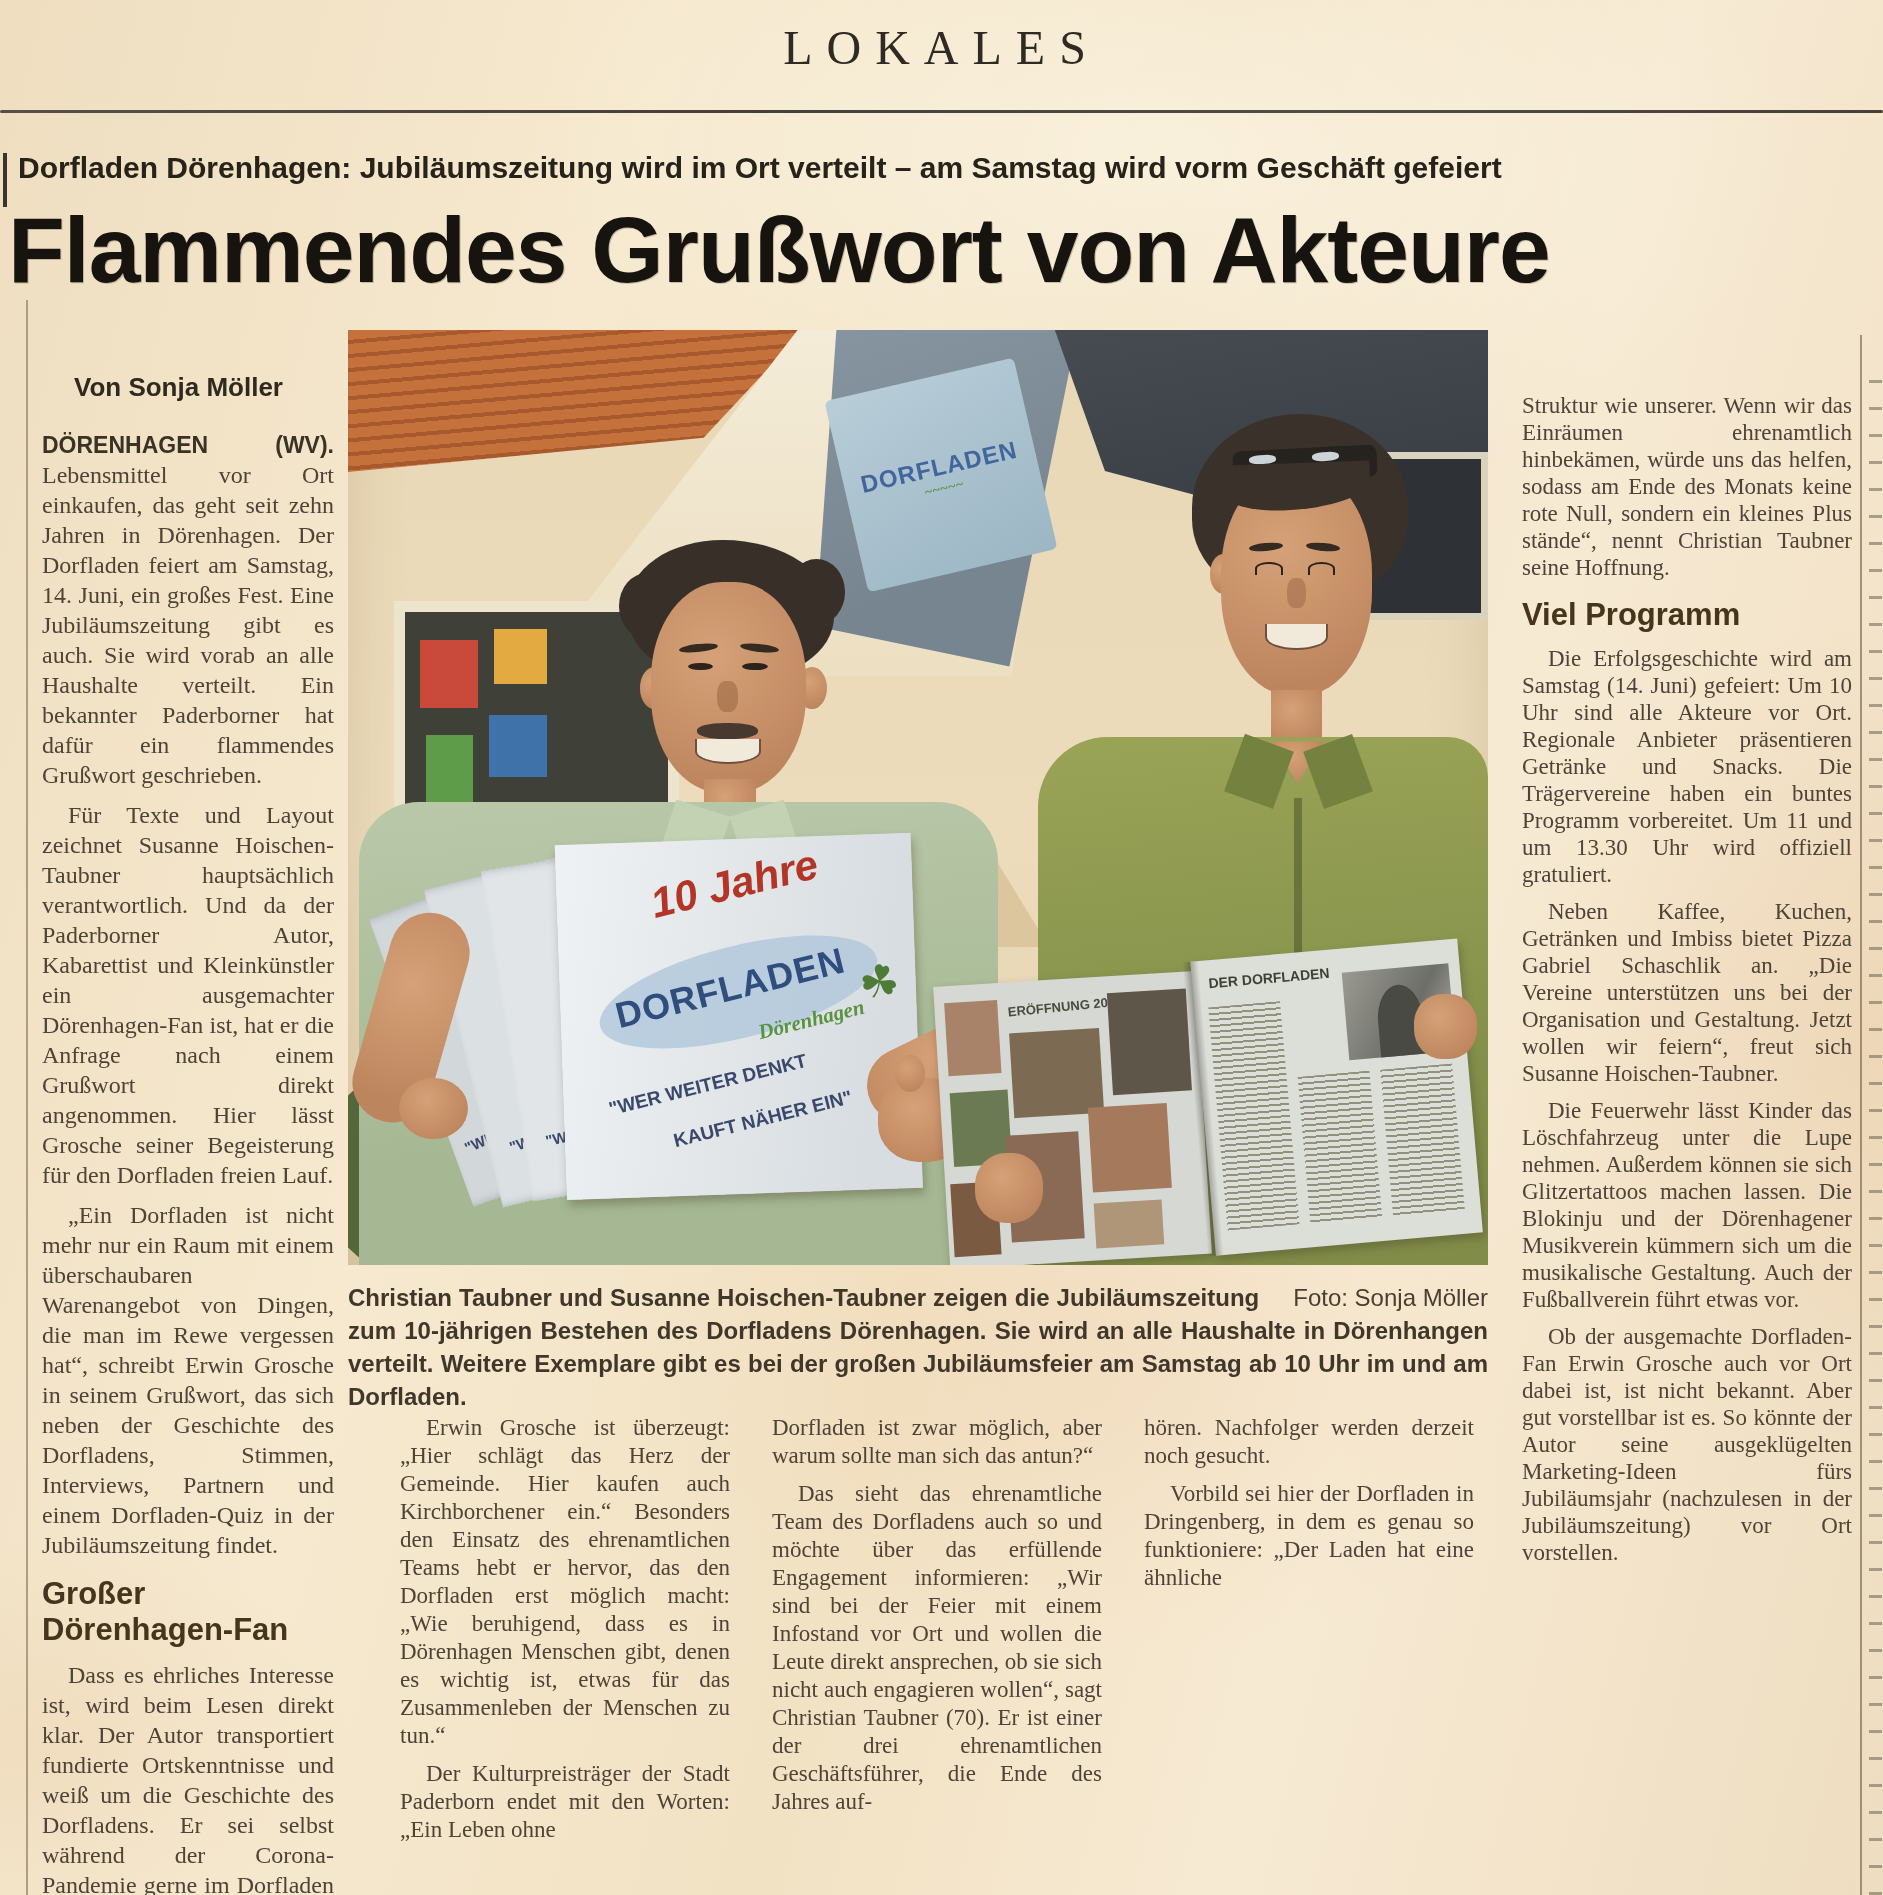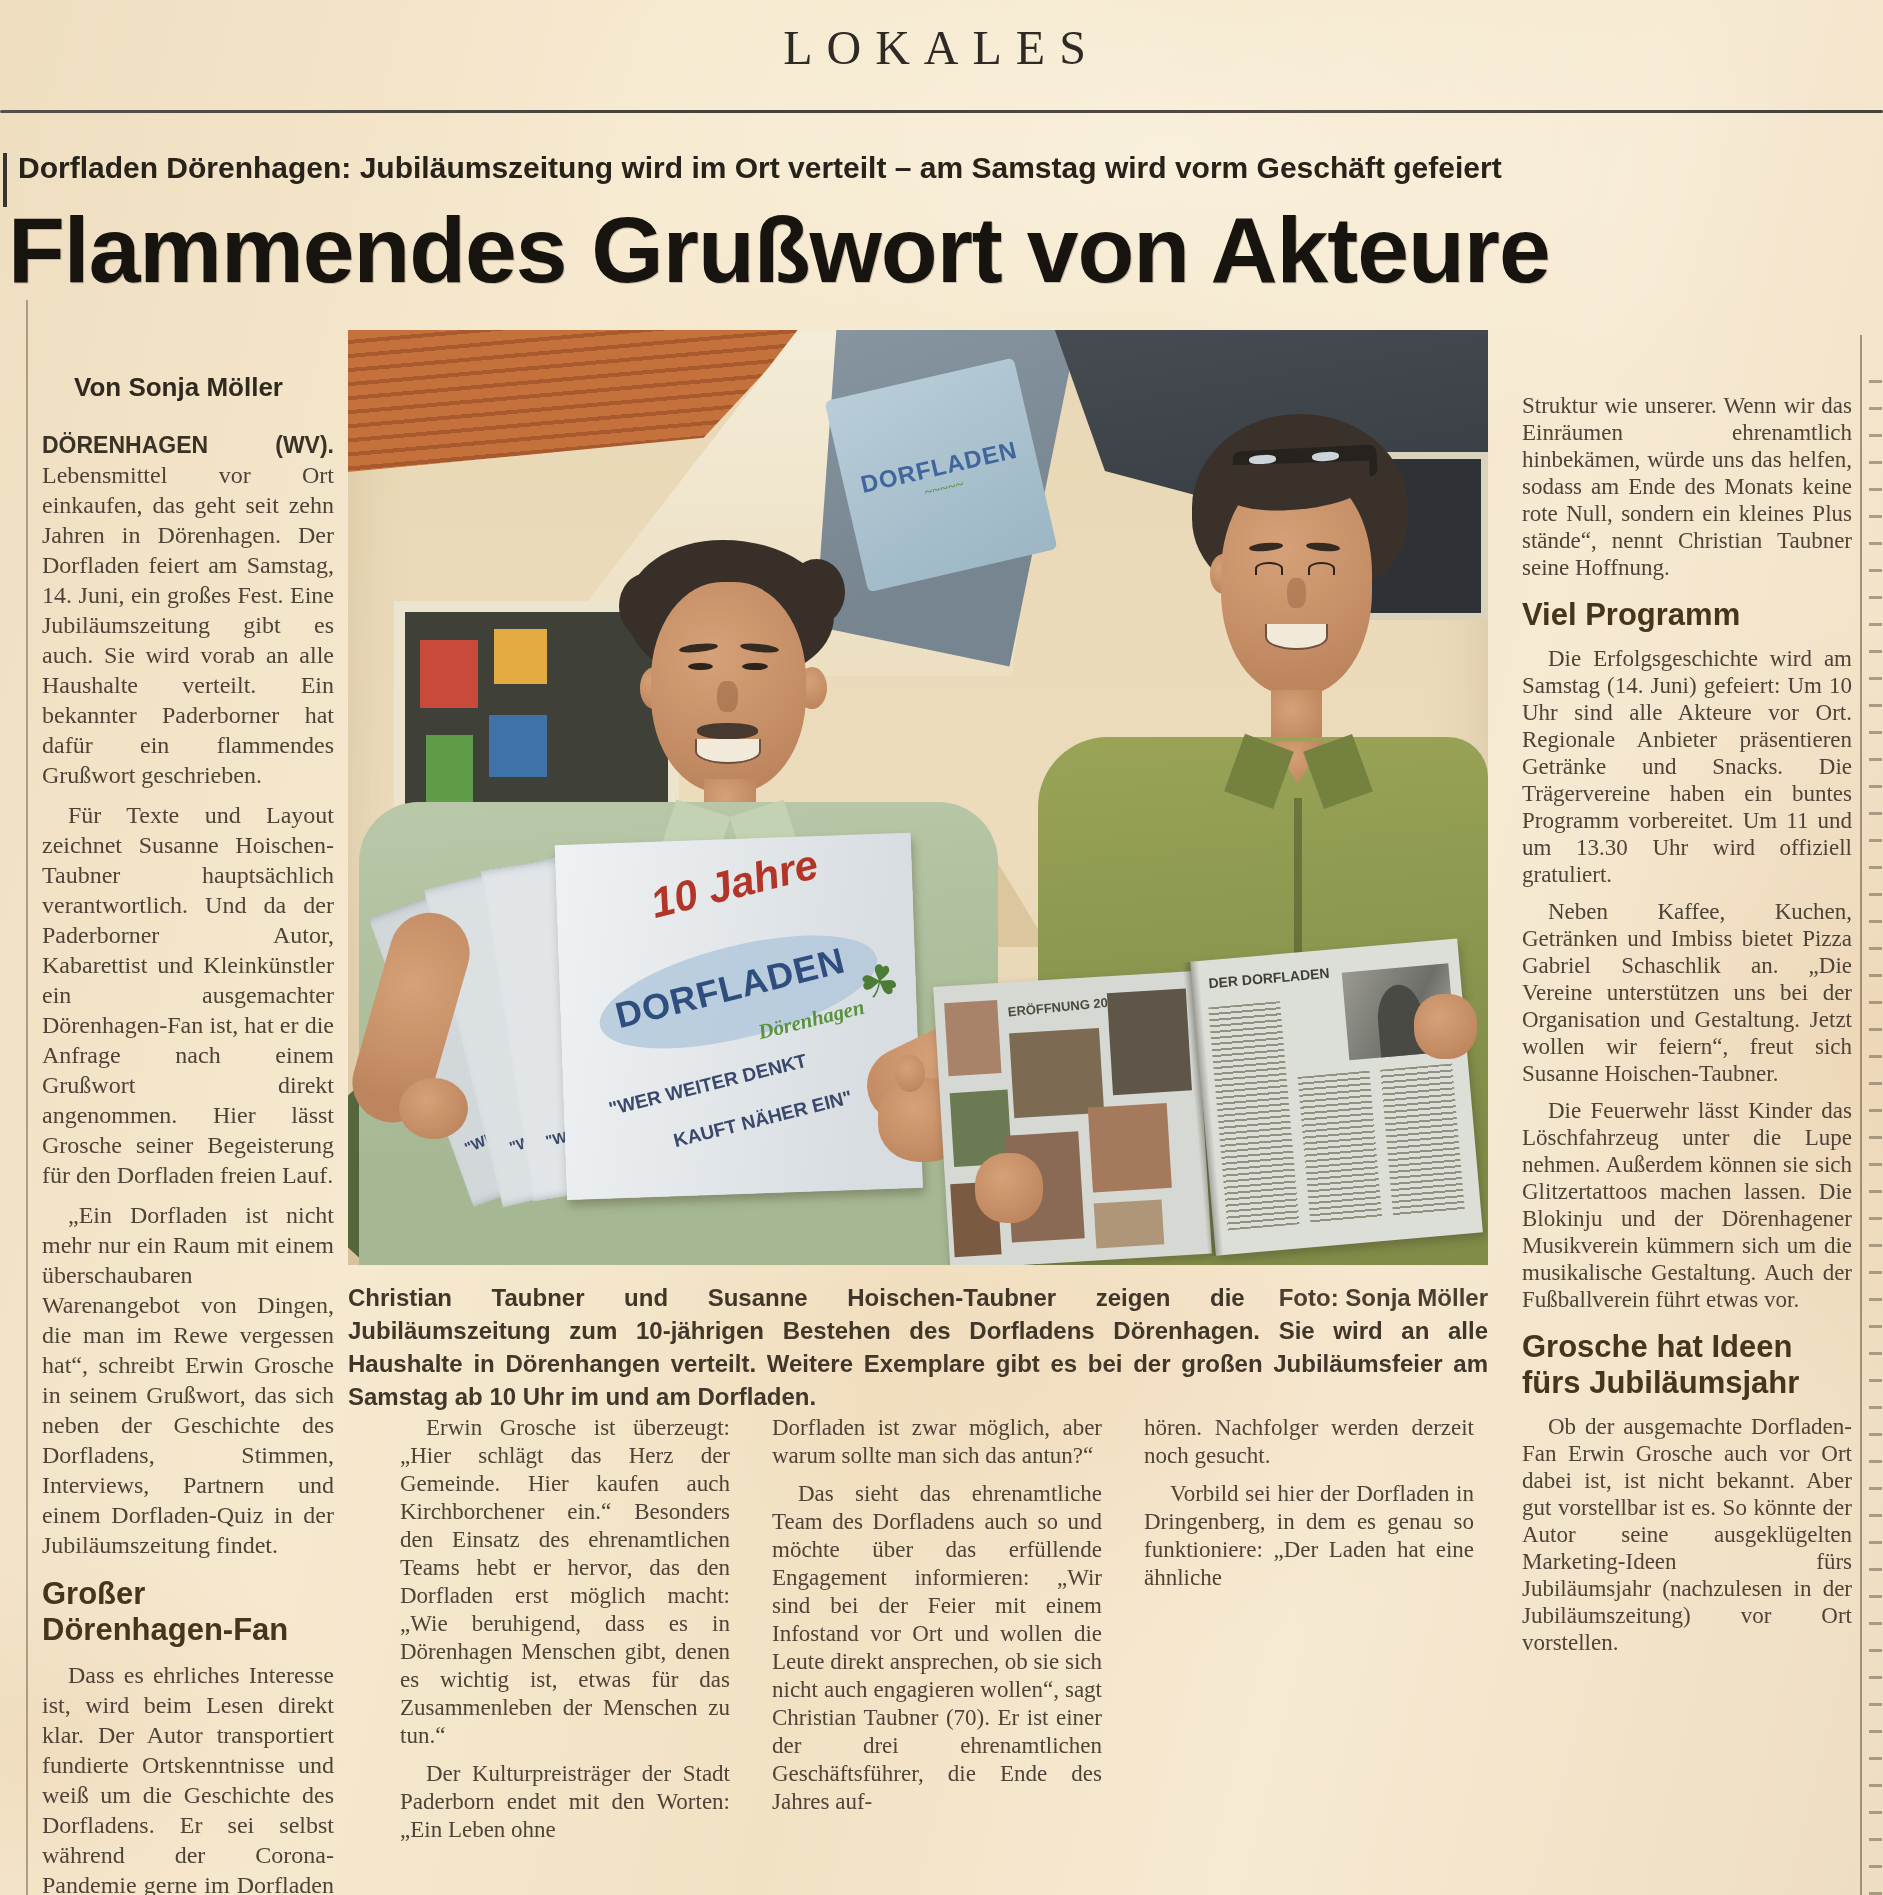--- a/index.html
+++ b/index.html
@@ -51,21 +51,21 @@
   .col5{left:1522px;top:392px;width:330px;font-size:23px;line-height:27px;height:1500px;overflow:hidden;}
   .left-rule{position:absolute;left:26px;top:300px;bottom:0;width:2px;background:rgba(120,100,75,.55);}
   .right-rule{position:absolute;left:1860px;top:335px;bottom:0;width:2px;background:rgba(110,92,66,.6);}
   .edge-strip{position:absolute;left:1869px;top:380px;bottom:0;width:13px;opacity:.55;
     background:repeating-linear-gradient(180deg,#6d6352 0 3px,transparent 3px 27px);}
   .caption{
     position:absolute;left:348px;top:1281px;width:1140px;
     font-family:"Liberation Sans",sans-serif;font-weight:700;font-size:24px;line-height:33px;
     color:#41362a;text-align:justify;
   }
-  .credit{float:right;font-weight:700;color:#4a3e30;margin-left:34px;}
+  .credit{float:right;font-weight:400;color:#4a3e30;margin-left:34px;}
   
   .photo{
     position:absolute;left:348px;top:330px;width:1140px;height:935px;overflow:hidden;
     background:linear-gradient(180deg,#e9d8b6 0%,#ecdcbc 55%,#e3d1ac 100%);
     box-shadow:inset 0 0 60px rgba(120,90,50,.18);
   }
   .photo *{position:absolute;}
   .fake-text{background:repeating-linear-gradient(180deg,#92907f 0 2px,transparent 2px 6px);}
   .skin{background:radial-gradient(circle at 40% 35%,#d6a178,#bd855d 80%);}
 </style>
@@ -252,15 +252,14 @@
   <p>hören. Nachfolger werden derzeit noch gesucht.</p>
   <p class="indent">Vorbild sei hier der Dorfladen in Dringenberg, in dem es genau so funktioniere: „Der Laden hat eine ähnliche</p>
 </div>
 
 <div class="col col5">
   <p>Struktur wie unserer. Wenn wir das Einräumen ehrenamtlich hinbekämen, würde uns das helfen, sodass am Ende des Monats keine rote Null, sondern ein kleines Plus stände“, nennt Christian Taubner seine Hoffnung.</p>
   <div class="subhead">Viel Programm</div>
   <p class="indent">Die Erfolgsgeschichte wird am Samstag (14. Juni) gefeiert: Um 10 Uhr sind alle Akteure vor Ort. Regionale Anbieter präsentieren Getränke und Snacks. Die Trägervereine haben ein buntes Programm vorbereitet. Um 11 und um 13.30 Uhr wird offiziell gratuliert.</p>
   <p class="indent">Neben Kaffee, Kuchen, Getränken und Imbiss bietet Pizza Gabriel Schaschlik an. „Die Vereine unterstützen uns bei der Organisation und Gestaltung. Jetzt wollen wir feiern“, freut sich Susanne Hoischen-Taubner.</p>
   <p class="indent">Die Feuerwehr lässt Kinder das Löschfahrzeug unter die Lupe nehmen. Außerdem können sie sich Glitzertattoos machen lassen. Die Blokinju und der Dörenhagener Musikverein kümmern sich um die musikalische Gestaltung. Auch der Fußballverein führt etwas vor.</p>
-  <div class="subhead">Grosche hat Ideen fürs Jubiläumsjahr</div>
   <p class="indent">Ob der ausgemachte Dorfladen-Fan Erwin Grosche auch vor Ort dabei ist, ist nicht bekannt. Aber gut vorstellbar ist es. So könnte der Autor seine ausgeklügelten Marketing-Ideen fürs Jubiläumsjahr (nachzulesen in der Jubiläumszeitung) vor Ort vorstellen.</p>
 </div>
 
 </body></html>

